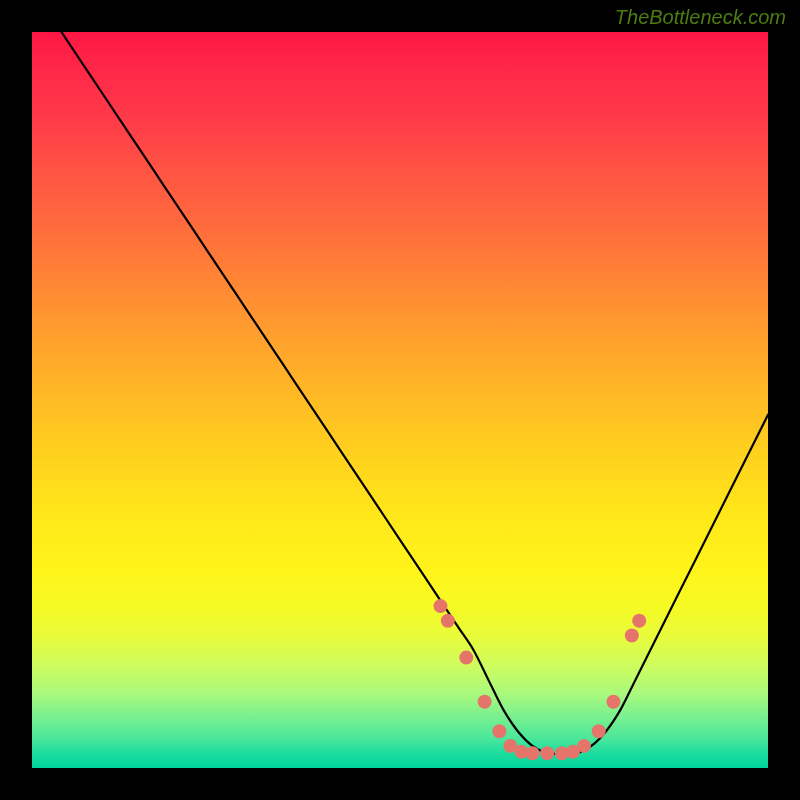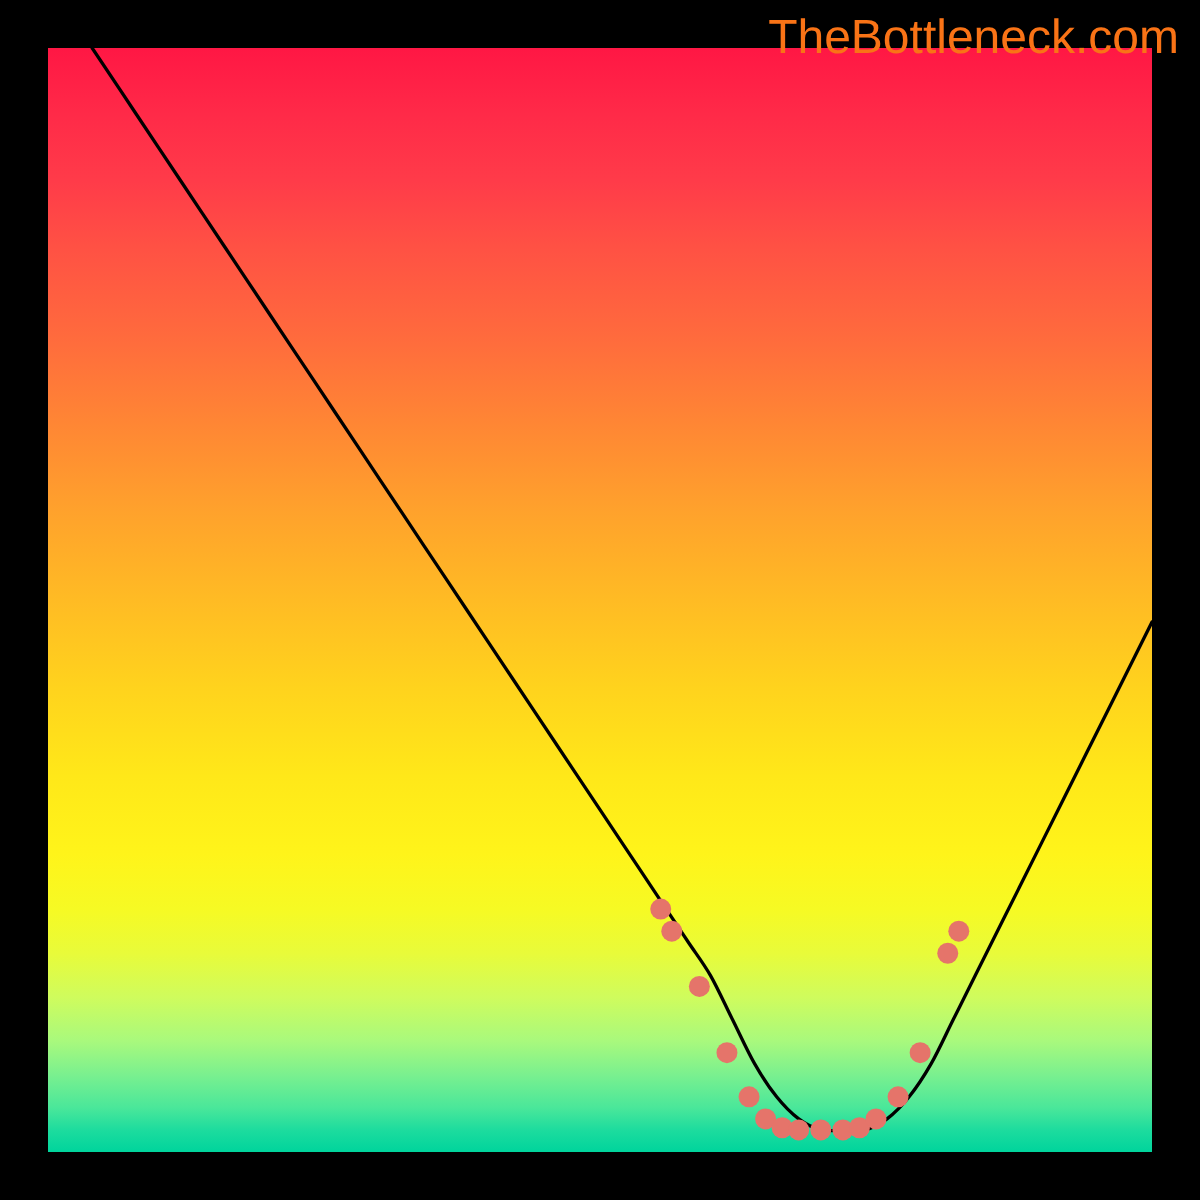--- a/index.html
+++ b/index.html
@@ -49,24 +49,25 @@
       #7af08f 93%,
       #4ae79a 96%,
       #1ddc9e 98%,
       #00d49c 100%
     );
   }
   .watermark {
     position: absolute;
     top: 6px;
     right: 14px;
-    font-size: 32px;
+    font-size: 20px;
     font-weight: 500;
-    color: #f97316;
+    color: #4d7c0f;
     letter-spacing: 0px;
+    font-style: italic;
   }
   svg.curve {
     position: absolute;
     inset: 0;
   }
 </style>
 </head>
 <body>
 
 <div class="frame">

